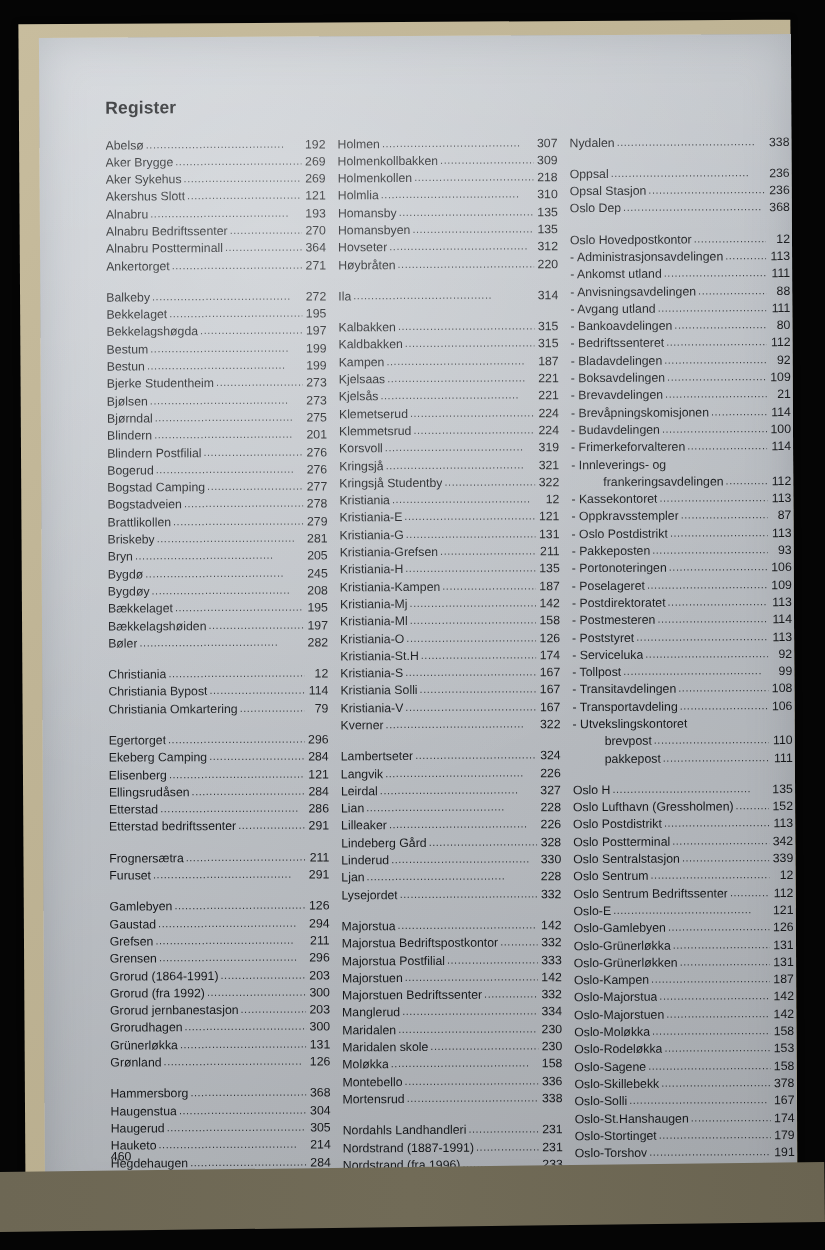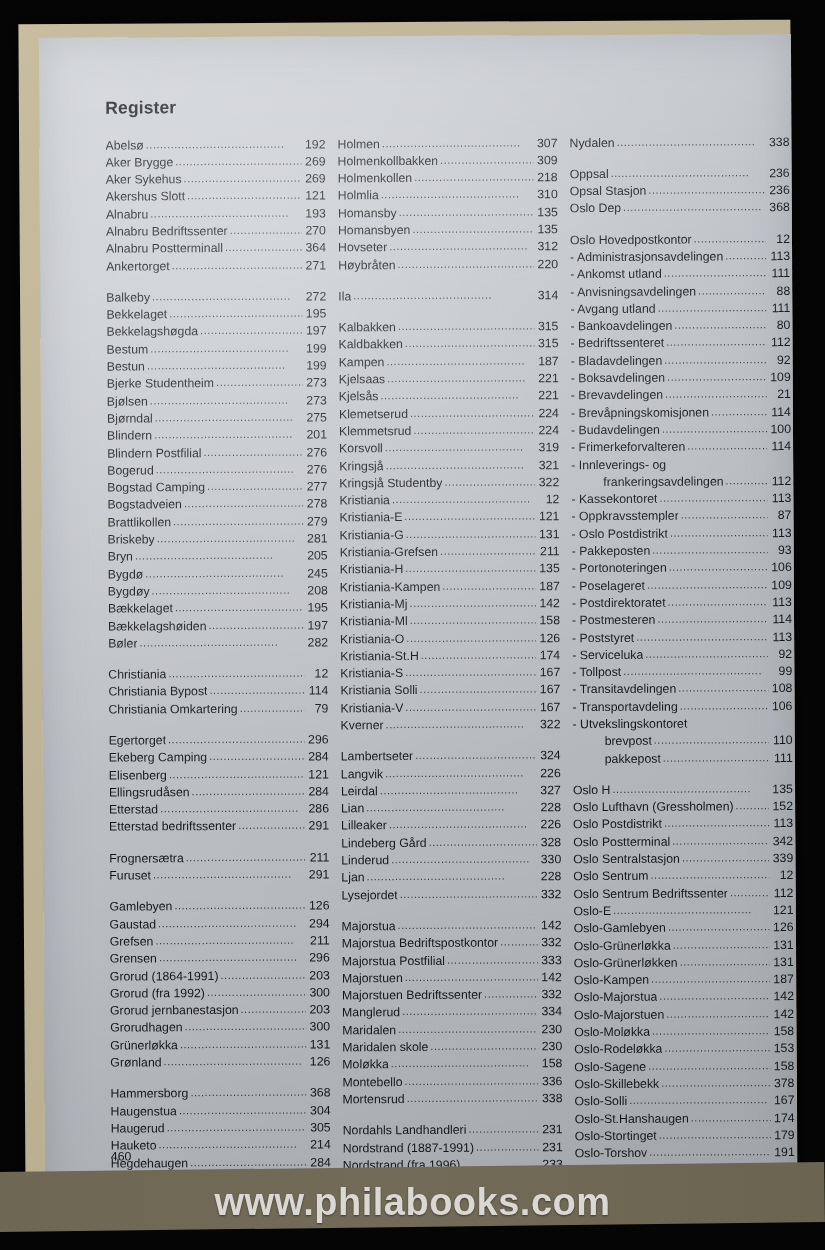--- a/index.html
+++ b/index.html
@@ -1078,14 +1078,13 @@
               </div>
             </div>
           </div>
         </div>
 
       <div id="page-number">460</div>
     </div>
   </div>
 
   <div id="watermark-band"></div>
-  <div id="watermark">www.philabooks.com</div>
 </div>
 
 </body></html>

